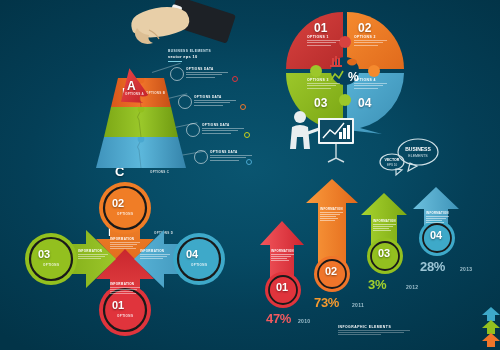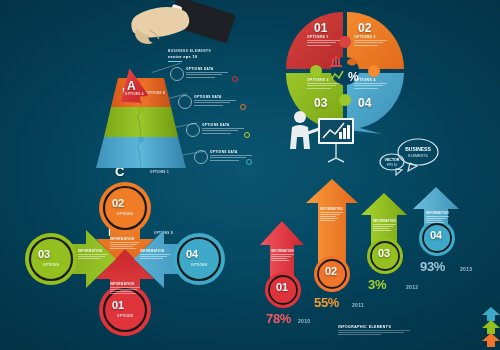--- a/index.html
+++ b/index.html
@@ -464,24 +464,24 @@
       </svg>
       <span class="anum" style="left:122px;top:70px;">03</span>
 
       <svg style="position:absolute;left:162px;top:42px;" width="38" height="38" viewBox="0 0 38 38">
         <circle cx="19" cy="19" r="18" fill="#3ea9c9"></circle>
           <circle cx="19" cy="19" r="14" fill="none" stroke="#1a1a1a" stroke-width="1.8"></circle>
       </svg>
       <span class="anum" style="left:174px;top:52px;">04</span>
 
       
-      <span class="apct" style="left:10px;top:134px;color:#f05a5f;">78%</span>
-      <span class="apct" style="left:58px;top:118px;color:#f79a2e;">55%</span>
+      <span class="apct" style="left:10px;top:134px;color:#f05a5f;">47%</span>
+      <span class="apct" style="left:58px;top:118px;color:#f79a2e;">73%</span>
       <span class="apct" style="left:112px;top:100px;color:#a3d12c;">3%</span>
-      <span class="apct" style="left:164px;top:82px;color:#9dc6d6;">93%</span>
+      <span class="apct" style="left:164px;top:82px;color:#9dc6d6;">28%</span>
 
       
       <span class="ayr" style="left:42px;top:141px;">2010</span>
       <span class="ayr" style="left:96px;top:125px;">2011</span>
       <span class="ayr" style="left:150px;top:107px;">2012</span>
       <span class="ayr" style="left:204px;top:89px;">2013</span>
 
       
       <div class="ainfo" style="left:15px;top:72px;">
         <b>INFORMATION</b>

